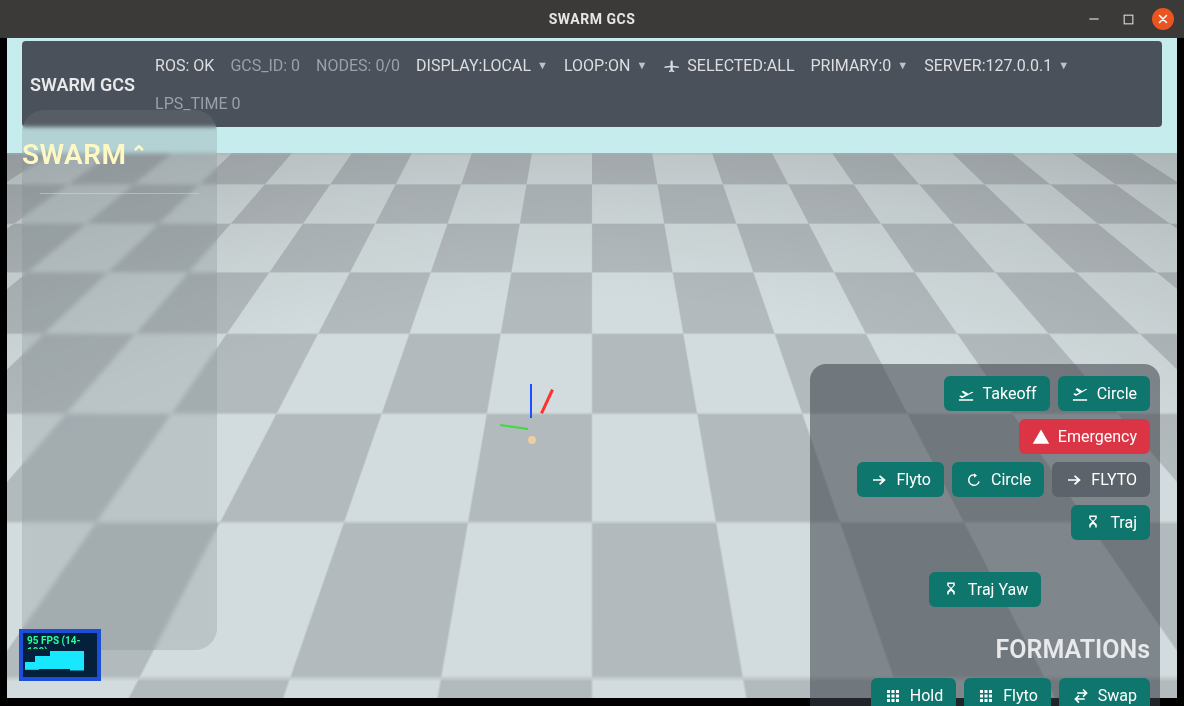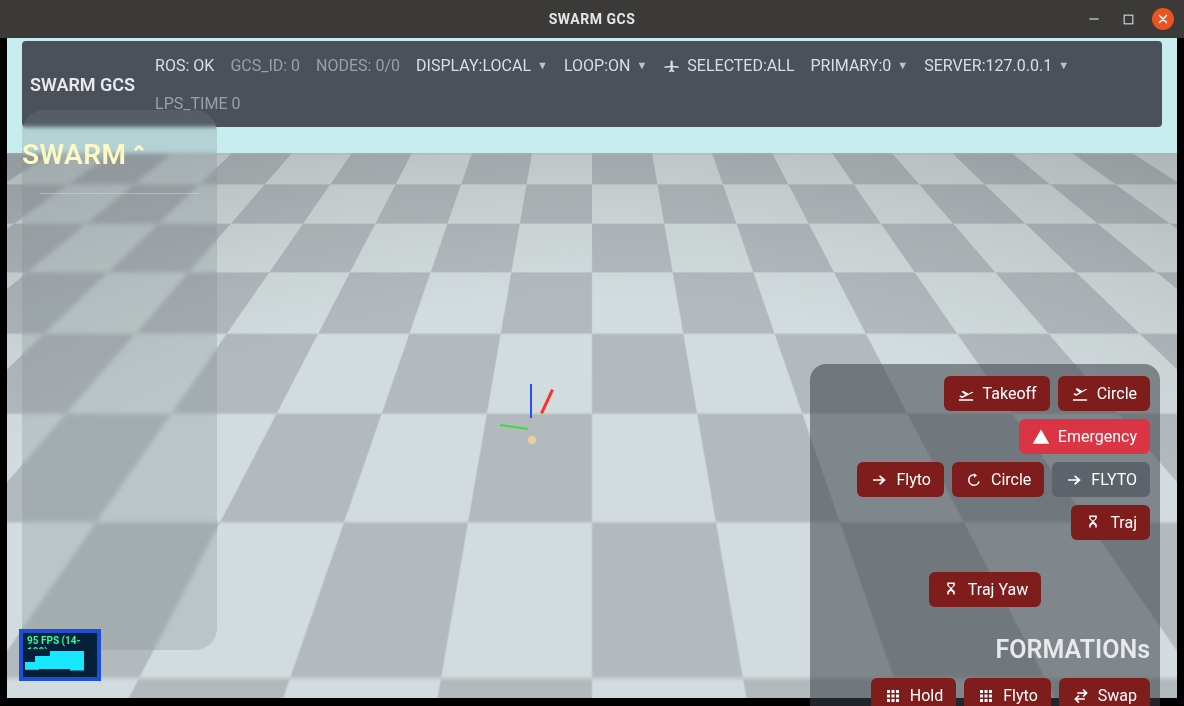--- a/index.html
+++ b/index.html
@@ -56,21 +56,21 @@
     .fps .graph { position:absolute; left:2px; right:2px; bottom:2px; top:16px; background:linear-gradient(#04203a,#04203a);}
     .fps .graph::before{content:"";position:absolute;inset:0;background:
       linear-gradient(#18e8ff,#18e8ff) 0 70%/20% 30% no-repeat,
       linear-gradient(#18e8ff,#18e8ff) 20% 50%/30% 50% no-repeat,
       linear-gradient(#18e8ff,#18e8ff) 50% 30%/30% 70% no-repeat,
       linear-gradient(#18e8ff,#18e8ff) 80% 25%/20% 75% no-repeat;}
 
     
     .cmd { position:absolute; right:17px; top:326px; width:350px; padding:12px 10px 14px; background:rgba(60,66,72,.55); border-radius:16px;}
     .row { display:flex; flex-wrap:wrap; justify-content:flex-end; gap:8px; margin-bottom:8px;}
-    .btn { display:inline-flex; align-items:center; gap:8px; font-size:16px; color:#fff; background:#7f1d1d; border-radius:6px; padding:8px 13px; }
+    .btn { display:inline-flex; align-items:center; gap:8px; font-size:16px; color:#fff; background:#0f766e; border-radius:6px; padding:8px 13px; }
     .btn.red { background:#db3545; }
     .btn.grey { background:#5c636a; }
     .btn .ic { width:18px; height:18px; fill:#fff; flex:none;}
     .ftitle { text-align:right; color:#e8e9eb; font-size:25px; font-weight:600; margin:28px 0 14px;}
 
   </style>
 </head>
 <body>
 
 <div class="titlebar">

